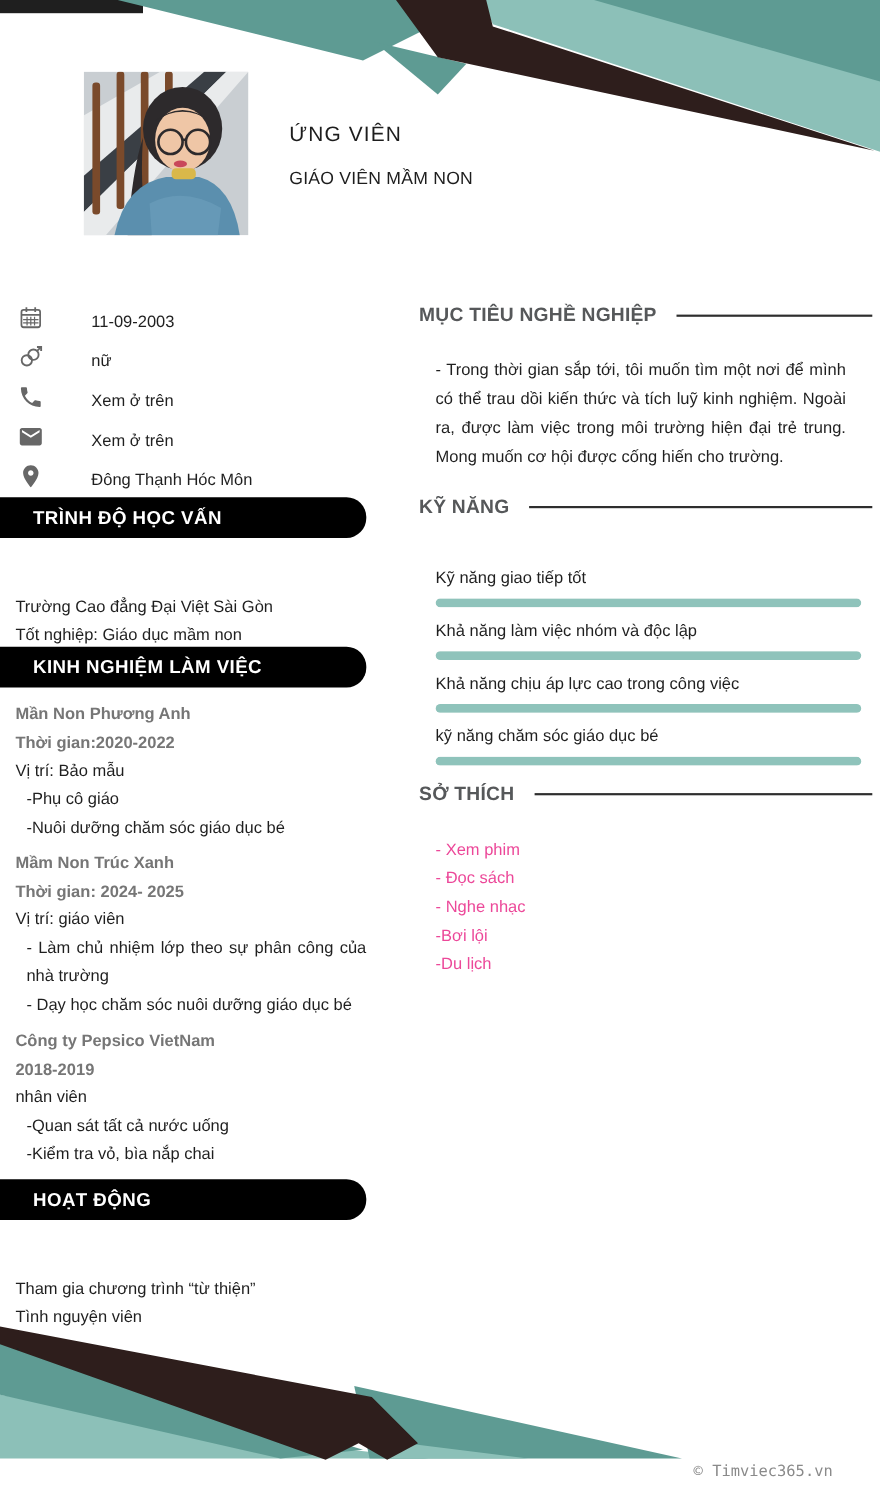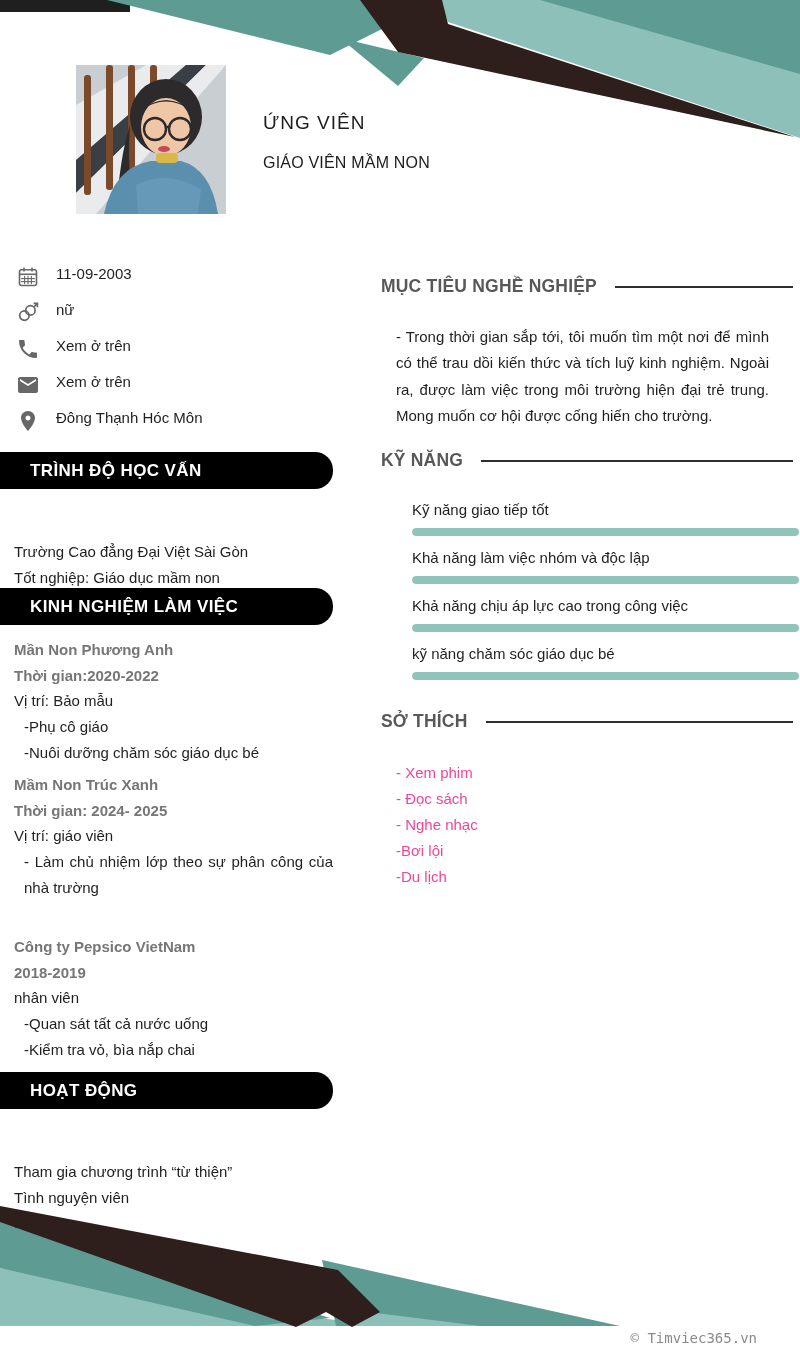--- a/index.html
+++ b/index.html
@@ -12,21 +12,21 @@
   #top-decor{left:0;top:0;width:800px;height:240px;}
   #bottom-decor{left:0;top:1202px;width:800px;height:150px;}
 
   
   #photo{left:76px;top:65px;width:150px;height:149px;overflow:hidden;}
   #name{left:263px;top:112px;font-size:19px;font-weight:500;letter-spacing:1px;color:#1d1d1d;}
   #job-title{left:263px;top:154px;font-size:16px;font-weight:500;letter-spacing:.2px;color:#1d1d1d;}
 
   
   #contact{left:14px;top:265px;width:320px;}
-  .c-row{display:flex;align-items:flex-start;height:36px;}
+  .c-row{display:flex;align-items:flex-end;height:36px;gap:27px;}
   .c-ico{width:24px;height:24px;flex:0 0 24px;margin-left:2px;}
   .c-val{margin-left:16px;font-size:15px;color:#1f1f1f;}
 
   
   .banner{left:0;width:333px;height:37px;background:#000000;border-radius:0 18px 18px 0;
           color:#ffffff;font-size:17px;font-weight:700;letter-spacing:.4px;line-height:37px;
           padding-left:30px;box-sizing:border-box;}
   #banner-edu{top:452px;} #banner-exp{top:588px;} #banner-act{top:1072px;}
 
   .ltext{font-size:15px;line-height:25.7px;color:#1f1f1f;margin-top:40px;}
@@ -40,21 +40,21 @@
 
   
   .r-head{left:381px;width:412px;display:flex;align-items:center;}
   .r-head .txt{font-size:17.5px;font-weight:700;color:#56585a;letter-spacing:.2px;white-space:nowrap;}
   .r-head .rule{flex:1;height:2px;background:#2e2e2e;margin-left:18px;}
   #head-obj{top:276px;} #head-skill{top:450px;} #head-hobby{top:711px;}
 
   #objective-text{left:396px;top:324px;width:373px;font-size:15px;line-height:26.4px;
                   text-align:justify;color:#1f1f1f;}
 
-  #skills{left:396px;top:500px;width:387px;margin-left:16px;}
+  #skills{left:396px;top:516px;width:387px;}
   .skill{height:48px;}
   .skill .lbl{font-size:15px;color:#1f1f1f;height:20px;line-height:20px;}
   .skill .bar{margin-top:8px;height:8px;border-radius:4px;background:#e8f0ee;overflow:hidden;}
   .skill .fill{height:8px;border-radius:4px;background:#8FC3BB;}
 
   #hobbies{left:396px;top:760px;width:300px;font-size:15px;line-height:26px;color:#ec4899;}
 
   #footer-credit{right:43px;top:1330px;font-family:"DejaVu Sans Mono",monospace;
                  font-size:14px;color:#8a8a8a;}
 </style>
@@ -176,20 +176,21 @@
     <div>Vị trí: Bảo mẫu</div>
     <div class="job-det">-Phụ cô giáo</div>
     <div class="job-det">-Nuôi dưỡng chăm sóc giáo dục bé</div>
   </div>
 
   <div id="job-1" class="abs job">
     <div class="job-meta">Mầm Non Trúc Xanh</div>
     <div class="job-meta">Thời gian: 2024- 2025</div>
     <div>Vị trí: giáo viên</div>
     <div class="job-det">- Làm chủ nhiệm lớp theo sự phân công của nhà trường</div>
+    <div class="job-det">- Dạy học chăm sóc nuôi dưỡng giáo dục bé</div>
   </div>
 
   <div id="job-2" class="abs job">
     <div class="job-meta">Công ty Pepsico VietNam</div>
     <div class="job-meta">2018-2019</div>
     <div>nhân viên</div>
     <div class="job-det">-Quan sát tất cả nước uống</div>
     <div class="job-det">-Kiểm tra vỏ, bìa nắp chai</div>
   </div>
 

